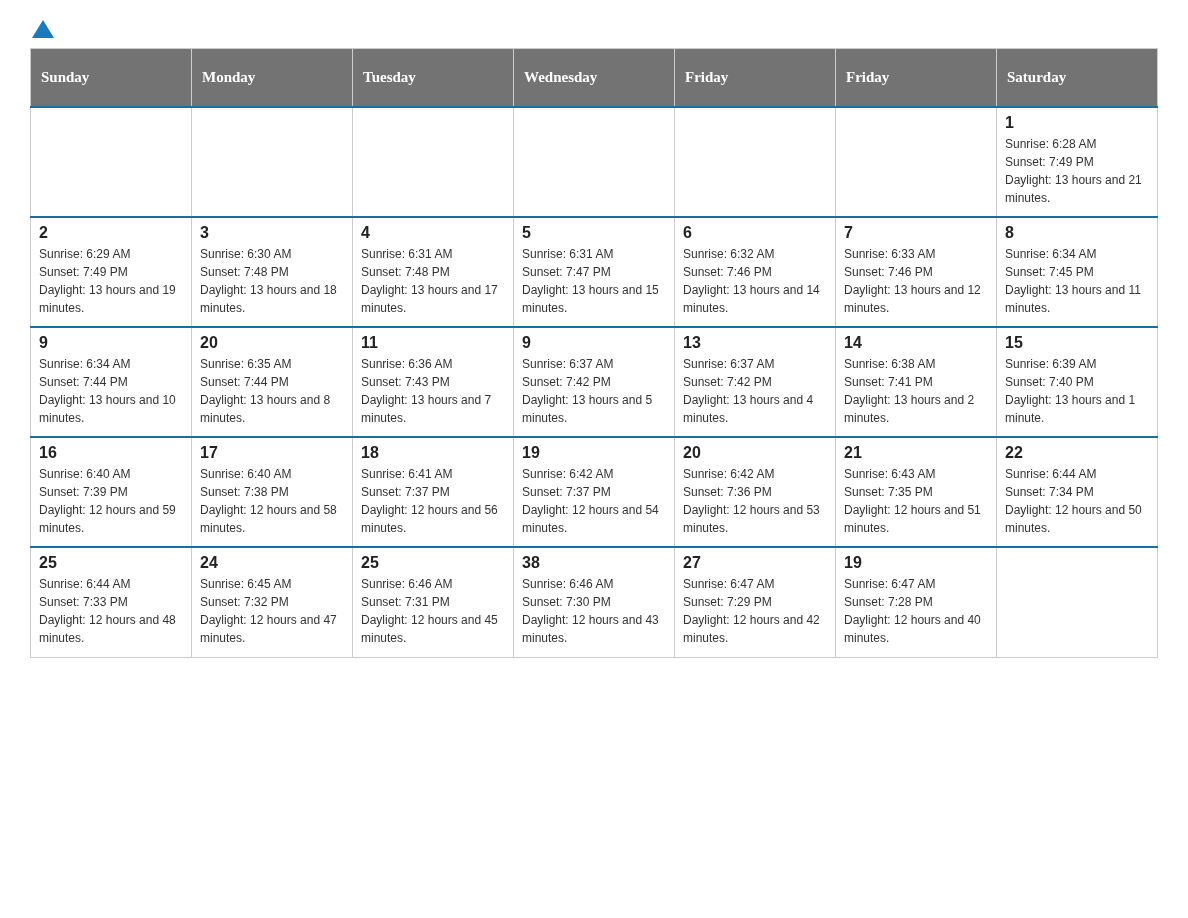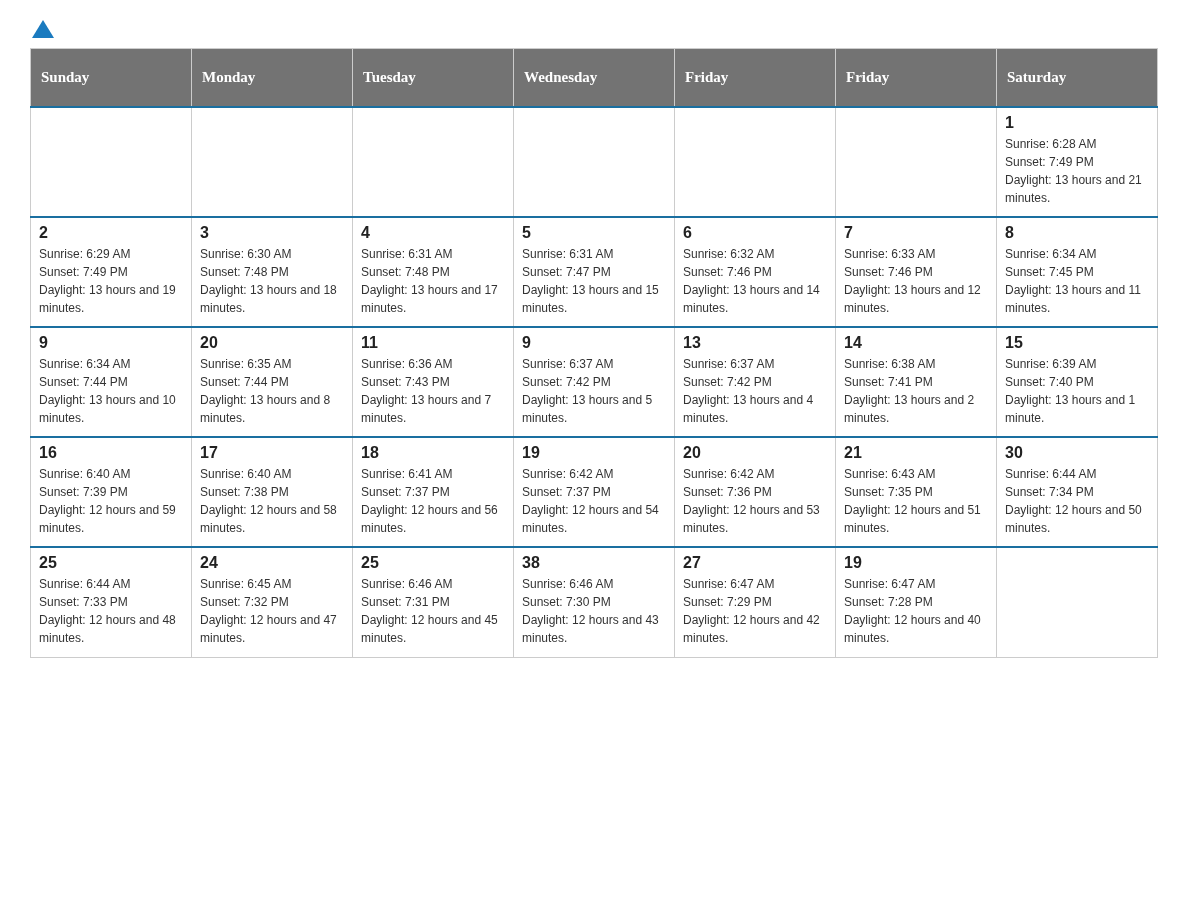--- a/index.html
+++ b/index.html
@@ -227,21 +227,21 @@
         </td>
         <td>
           <span class="day-number">20</span>
           <div class="day-info">Sunrise: 6:42 AM<br>Sunset: 7:36 PM<br>Daylight: 12 hours and 53 minutes.</div>
         </td>
         <td>
           <span class="day-number">21</span>
           <div class="day-info">Sunrise: 6:43 AM<br>Sunset: 7:35 PM<br>Daylight: 12 hours and 51 minutes.</div>
         </td>
         <td>
-          <span class="day-number">30</span>
+          <span class="day-number">22</span>
           <div class="day-info">Sunrise: 6:44 AM<br>Sunset: 7:34 PM<br>Daylight: 12 hours and 50 minutes.</div>
         </td>
       </tr>
       <tr class="week-row">
         <td>
           <span class="day-number">25</span>
           <div class="day-info">Sunrise: 6:44 AM<br>Sunset: 7:33 PM<br>Daylight: 12 hours and 48 minutes.</div>
         </td>
         <td>
           <span class="day-number">24</span>

